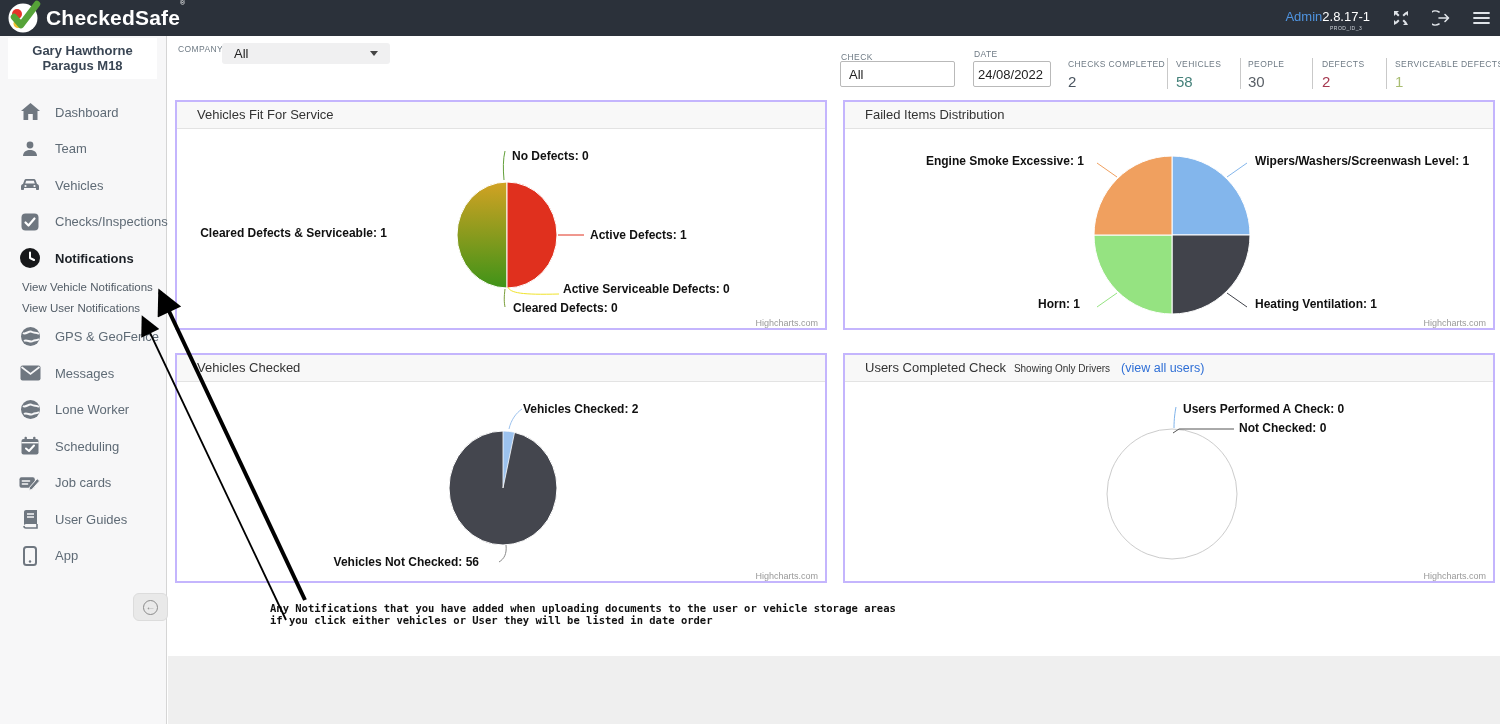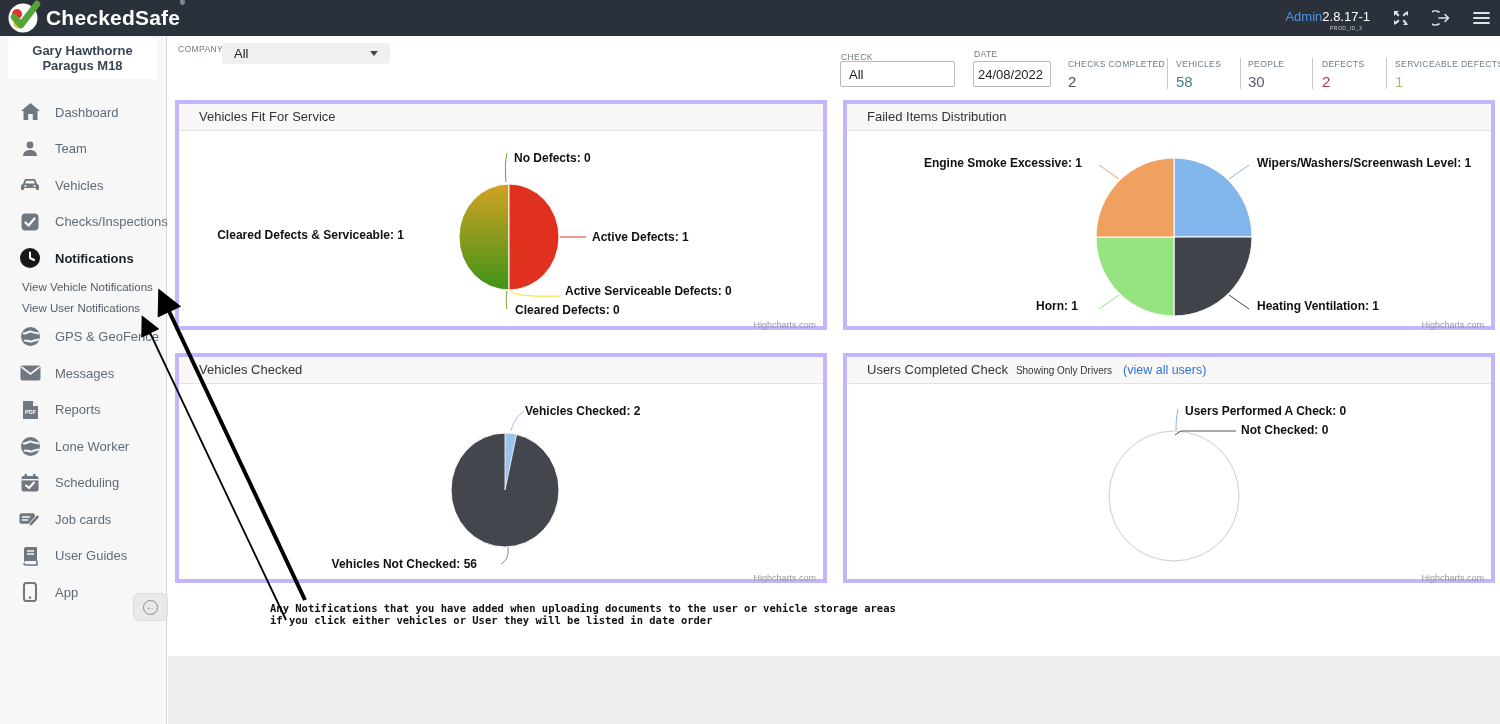--- a/index.html
+++ b/index.html
@@ -35,21 +35,21 @@
   .lbl { position:absolute; font-size:8.5px; color:#6e7a84; letter-spacing:.4px; }
   .company-select { position:absolute; left:222px; top:43px; width:168px; height:21px; background:#f0f0f1; border-radius:3px; font-size:13px; color:#222; display:flex; align-items:center; padding:0 12px; cursor:pointer; }
   .caret { position:absolute; right:12px; top:8px; width:0; height:0; border-left:4.5px solid transparent; border-right:4.5px solid transparent; border-top:5px solid #444; }
   .text-input { position:absolute; height:26px; border:1px solid #b9b9b9; border-radius:2px; font-size:13px; color:#222; padding:0 8px; font-family:"Liberation Sans",sans-serif; background:#fff; }
   .stat { position:absolute; top:59px; }
   .stat-label { font-size:8.5px; color:#6e7a84; letter-spacing:.4px; white-space:nowrap; }
   .stat-value { font-size:15px; margin-top:4px; }
   .vdiv { position:absolute; top:58px; width:1px; height:31px; background:#c9c9c9; }
 
   
-  .panel { position:absolute; width:652px; height:230px; border:4px solid #c4b5fd; background:#fff; }
+  .panel { position:absolute; width:652px; height:230px; border:2px solid #c4b5fd; background:#fff; }
   .panel-head { height:27px; background:#f8f8f8; border-bottom:1px solid #e3e3e3; display:flex; align-items:baseline; padding-left:20px; }
   .panel-title { font-size:13px; color:#333; line-height:26px; }
   .panel-sub { font-size:10px; color:#333; margin-left:8px; }
   .panel-link { font-size:12.5px; color:#2f6fd6; margin-left:11px; cursor:pointer; }
   .panel-body { position:relative; width:100%; height:202px; }
   .chart-svg { position:absolute; left:0; top:0; }
   .dl { position:absolute; font-size:12px; font-weight:bold; color:#111; white-space:nowrap;
         text-shadow:0 0 2px #fff,0 0 2px #fff,0 0 2px #fff; }
   .dl-name::after { content:": "; }
   .credit { position:absolute; right:7px; bottom:3px; font-size:9px; color:#999; cursor:pointer; }
@@ -177,30 +177,20 @@
         <span class="ic">
           <svg width="21" height="16" viewBox="0 0 21 16">
               <rect x="0.5" y="0.5" width="20" height="15" rx="2" fill="#6f7780"></rect>
               <path d="M1.5 2 L10.5 9 L19.5 2" stroke="#f7f7f8" stroke-width="1.6" fill="none"></path>
             </svg>
         </span>
         <span class="nav-label">Messages</span>
       </div>
       <div class="nav-item">
         <span class="ic">
-          <svg width="17" height="20" viewBox="0 0 17 20">
-              <path d="M1 1 L11 1 L16 6 L16 19 L1 19 Z" fill="#6f7780"></path>
-              <path d="M11 1 L11 6 L16 6 Z" fill="#f7f7f8"></path>
-              <text x="3" y="14" font-size="5.5" font-weight="bold" fill="#fff" font-family="Liberation Sans, sans-serif">PDF</text>
-            </svg>
-        </span>
-        <span class="nav-label">Reports</span>
-      </div>
-      <div class="nav-item">
-        <span class="ic">
           <svg width="21" height="21" viewBox="0 0 21 21">
               <circle cx="10.5" cy="10.5" r="9.5" fill="#6f7780"></circle>
               <path d="M3 7 C6 9 9 4 12 6 C14 7.3 17 6 19 8 M4 15 C7 13 10 17 13 15 C15 13.7 17 15 19 13" stroke="#f7f7f8" stroke-width="2" fill="none"></path>
             </svg>
         </span>
         <span class="nav-label">Lone Worker</span>
       </div>
       <div class="nav-item">
         <span class="ic">
           <svg width="20" height="20" viewBox="0 0 20 20">
@@ -298,21 +288,21 @@
           </linearGradient>
         </defs>
         <path d="M330,53 A50,53 0 0 0 330,159 Z" fill="url(#g1)" stroke="#fff" stroke-width="1"></path>
         <path d="M330,53 A50,53 0 0 1 330,159 Z" stroke="#fff" stroke-width="1" fill="#e0301e"></path>
         <path d="M327,51 C326,40 326,30 328,22" fill="none" stroke-width="1" stroke="#63a03a"></path>
         <path d="M381,106 L407,106" fill="none" stroke-width="1" stroke="#e0301e"></path>
         <path d="M331,158 C333,164 345,166 382,165" fill="none" stroke-width="1" stroke="#f0e32a"></path>
         <path d="M328,160 C327,168 327,173 328,178" fill="none" stroke-width="1" stroke="#7a9e3a"></path>
       </svg>
       <span class="dl" style="left:335px; top:20px;"><span class="dl-name">No Defects</span><span class="dl-val">0</span></span>
-      <span class="dl" style="right:419px; top:97px;"><span class="dl-name">Cleared Defects &amp; Serviceable</span><span class="dl-val">1</span></span>
+      <span class="dl" style="right:438px; top:97px;"><span class="dl-name">Cleared Defects &amp; Serviceable</span><span class="dl-val">1</span></span>
       <span class="dl" style="left:413px; top:99px;"><span class="dl-name">Active Defects</span><span class="dl-val">1</span></span>
       <span class="dl" style="left:386px; top:153px;"><span class="dl-name">Active Serviceable Defects</span><span class="dl-val">0</span></span>
       <span class="dl" style="left:336px; top:172px;"><span class="dl-name">Cleared Defects</span><span class="dl-val">0</span></span>
       <span class="credit">Highcharts.com</span>
     </div>
   </div>
 
   <div class="panel" style="left:843px; top:100px;">
     <div class="panel-head">
       <span class="panel-title">Failed Items Distribution</span>

